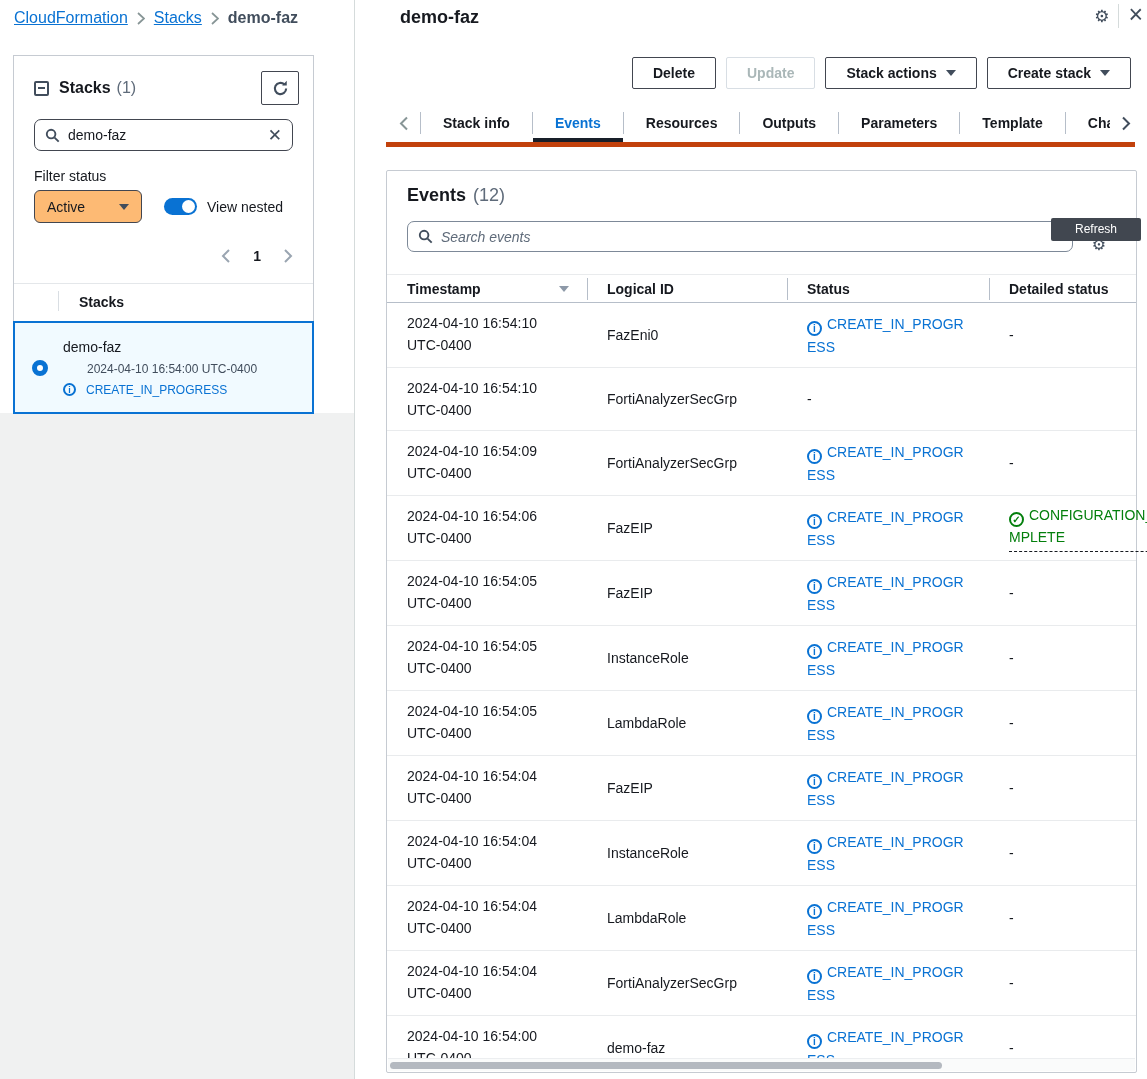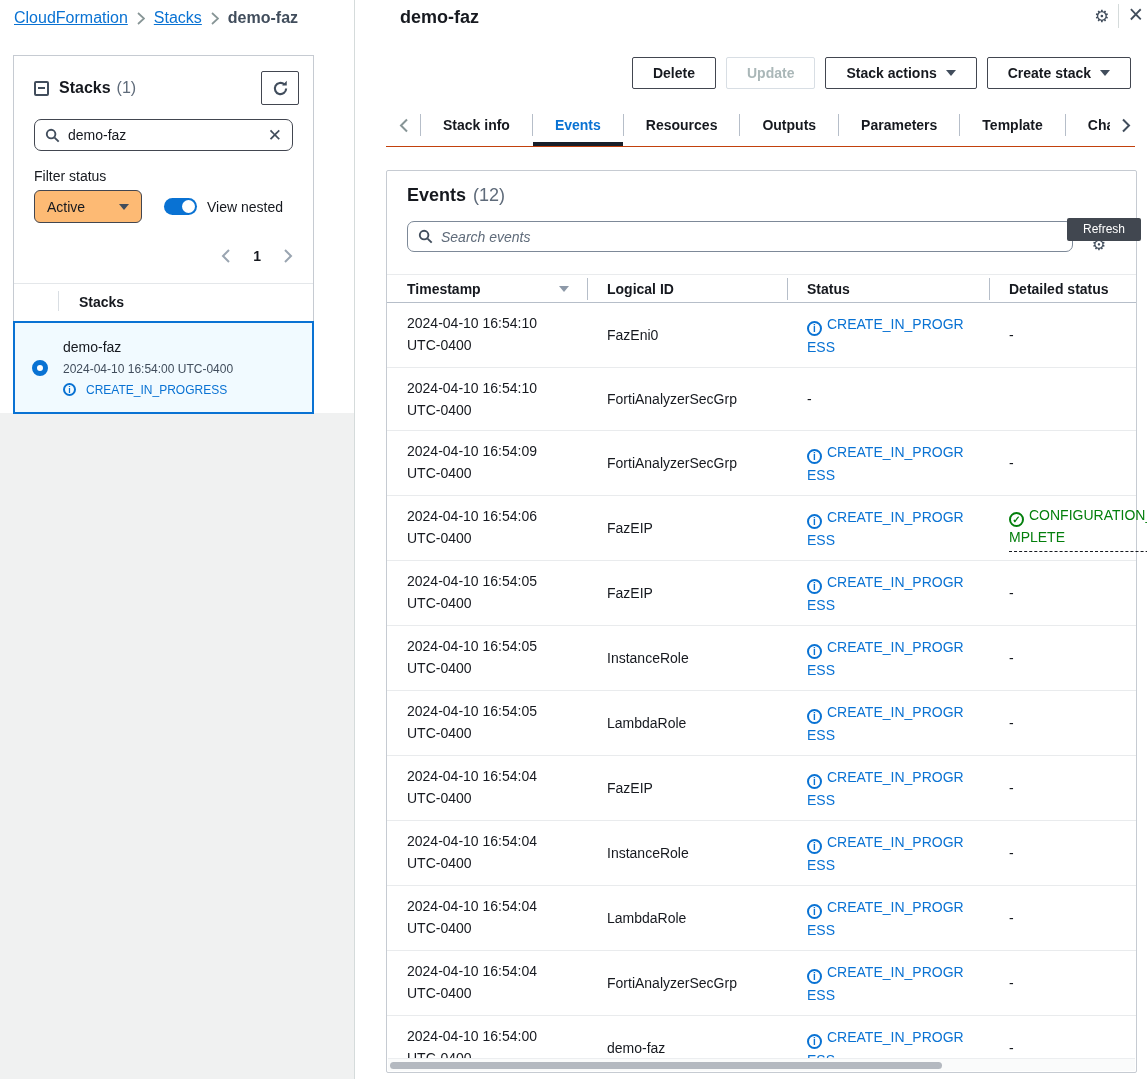--- a/index.html
+++ b/index.html
@@ -35,52 +35,52 @@
   .toggle-knob { position:absolute; right:2px; top:2px; width:13px; height:13px; background:#fff; border-radius:50%; }
   .pagination { margin:25px 20px 0; display:flex; justify-content:flex-end; align-items:center; gap:23px; font-size:14px; }
   .page-num { font-weight:700; color:#16191f; }
   .pg-chev { color:#9aa5b1; }
   .card-divider { margin-top:19px; border-top:1px solid #e4e7ea; }
   .list-header { position:relative; padding:10px 0 9px 65px; font-size:14px; font-weight:700; color:#16191f; }
   .list-header::before { content:""; position:absolute; left:44px; top:7px; width:1px; height:20px; background:#d9dee3; }
   .stack-item { position:absolute; left:-1px; right:-1px; bottom:-1px; height:93px; border:2px solid #0972d3; background:#f1faff; display:flex; align-items:center; gap:15px; padding:0 14px 0 17px; cursor:pointer; }
   .radio { width:16px; height:16px; border-radius:50%; border:5px solid #0972d3; background:#fff; flex:0 0 auto; }
   .stack-name { font-size:14px; color:#16191f; margin-bottom:7px; }
-  .stack-ts { font-size:12px; color:#414d5c; margin-bottom:7px; }
+  .stack-ts { font-size:12px; color:#414d5c; margin-bottom:7px;margin-left:24px; }
   .stack-status { font-size:12px; color:#0972d3; display:flex; align-items:center; gap:5px; }
   
   .resize-handle { position:absolute; left:359px; top:618px; width:13px; height:17px; display:flex; gap:4px; cursor:col-resize; }
   .resize-handle i { width:2px; height:17px; background:#545b64; }
   
   .main-pane { position:absolute; left:356px; top:0; right:0; bottom:0; background:#fff; }
   .main-title { position:absolute; left:44px; top:7px; font-size:18px; font-weight:700; color:#16191f; }
   .header-icons { position:absolute; right:4px; top:4px; display:flex; align-items:center; gap:9px; }
   .gear-glyph { font-size:17px; color:#414d5c; cursor:pointer; }
   .vdiv { width:1px; height:24px; background:#d5dbdb; }
   .close-x { font-size:25px; color:#414d5c; cursor:pointer; line-height:1; margin-top:-3px; }
   .actions-row { position:absolute; top:57px; right:16px; display:flex; gap:10px; }
   .btn { height:32px; padding:0 20px; background:#fff; border:1px solid #424650; border-radius:2px; font-family:inherit; font-size:14px; font-weight:700; color:#16191f; display:flex; align-items:center; gap:9px; cursor:pointer; }
   .btn.disabled { border-color:#d8dee4; color:#aab7b8; cursor:default; }
   
-  .tabs-row { position:absolute; left:30px; top:104px; right:12px; height:43px; display:flex; align-items:center; border-bottom:1px solid #c2410c; overflow:hidden; }
+  .tabs-row { position:absolute; left:30px; top:104px; right:12px; height:43px; display:flex; align-items:center; border-bottom:5px solid #c2410c; overflow:hidden; }
   .tab-chev { flex:0 0 auto; width:34px; display:flex; justify-content:center; cursor:pointer; }
   .tab { flex:0 0 auto; height:100%; display:flex; align-items:center; padding:0 22px; font-size:14px; font-weight:700; color:#16191f; position:relative; cursor:pointer; white-space:nowrap; }
   .tab.active { color:#0972d3; }
   .tab.active::after { content:""; position:absolute; left:0; right:0; bottom:0; height:4px; background:#181f29; }
   .tab.clipped { flex:0 1 auto; overflow:hidden; min-width:0; }
   .tab-div { flex:0 0 auto; width:1px; height:22px; background:#b6bec9; }
   .tab-chev.right { margin-left:auto; }
   
   .events-card { position:absolute; left:30px; top:170px; width:751px; height:903px; background:#fff; border:1px solid #c6cbd2; border-radius:2px; }
   .events-head { display:flex; align-items:center; padding:14px 15px 0 20px; }
   .events-title { font-size:18px; font-weight:700; color:#16191f; }
   .events-count { font-size:18px; color:#5f6b7a; margin-left:7px; font-weight:400; }
   .head-actions { margin-left:auto; display:flex; gap:10px; align-items:center; }
   .refresh-btn { width:40px; height:33px; background:#fff; border:2px solid #11161d; border-radius:2px; display:flex; align-items:center; justify-content:center; cursor:pointer; }
-  .tooltip { position:absolute; top:47px; right:-5px; background:#414750; color:#fff; font-size:12px; padding:4px 16px 5px; border-radius:2px; z-index:5; }
+  .tooltip { position:absolute; top:47px; right:-5px; background:#414750; color:#fff; font-size:12px; padding:4px 24px 5px; border-radius:2px; z-index:5; }
   .pref-gear { position:absolute; top:64px; right:30px; font-size:16px; color:#414d5c; cursor:pointer; }
   .search-row { margin:15px 20px 0; width:666px; }
   .search-input { height:31px; border:1px solid #7d8998; border-radius:7px; display:flex; align-items:center; gap:8px; padding:0 10px; background:#fff; }
   .search-input .ph { font-size:14px; font-style:italic; color:#5f6b7a; }
   
   .ev-table { margin-top:22px; }
   .thead, .trow { display:grid; grid-template-columns:200px 200px 202px 1fr; }
   .thead { height:29px; border-top:1px solid #e9ebed; border-bottom:1px solid #b6bec9; }
   .th { display:flex; align-items:center; padding:0 18px 0 20px; font-size:14px; font-weight:700; color:#16191f; position:relative; cursor:pointer; }
   .th + .th::before { content:""; position:absolute; left:0; top:3px; width:1px; height:22px; background:#b6bec9; }

